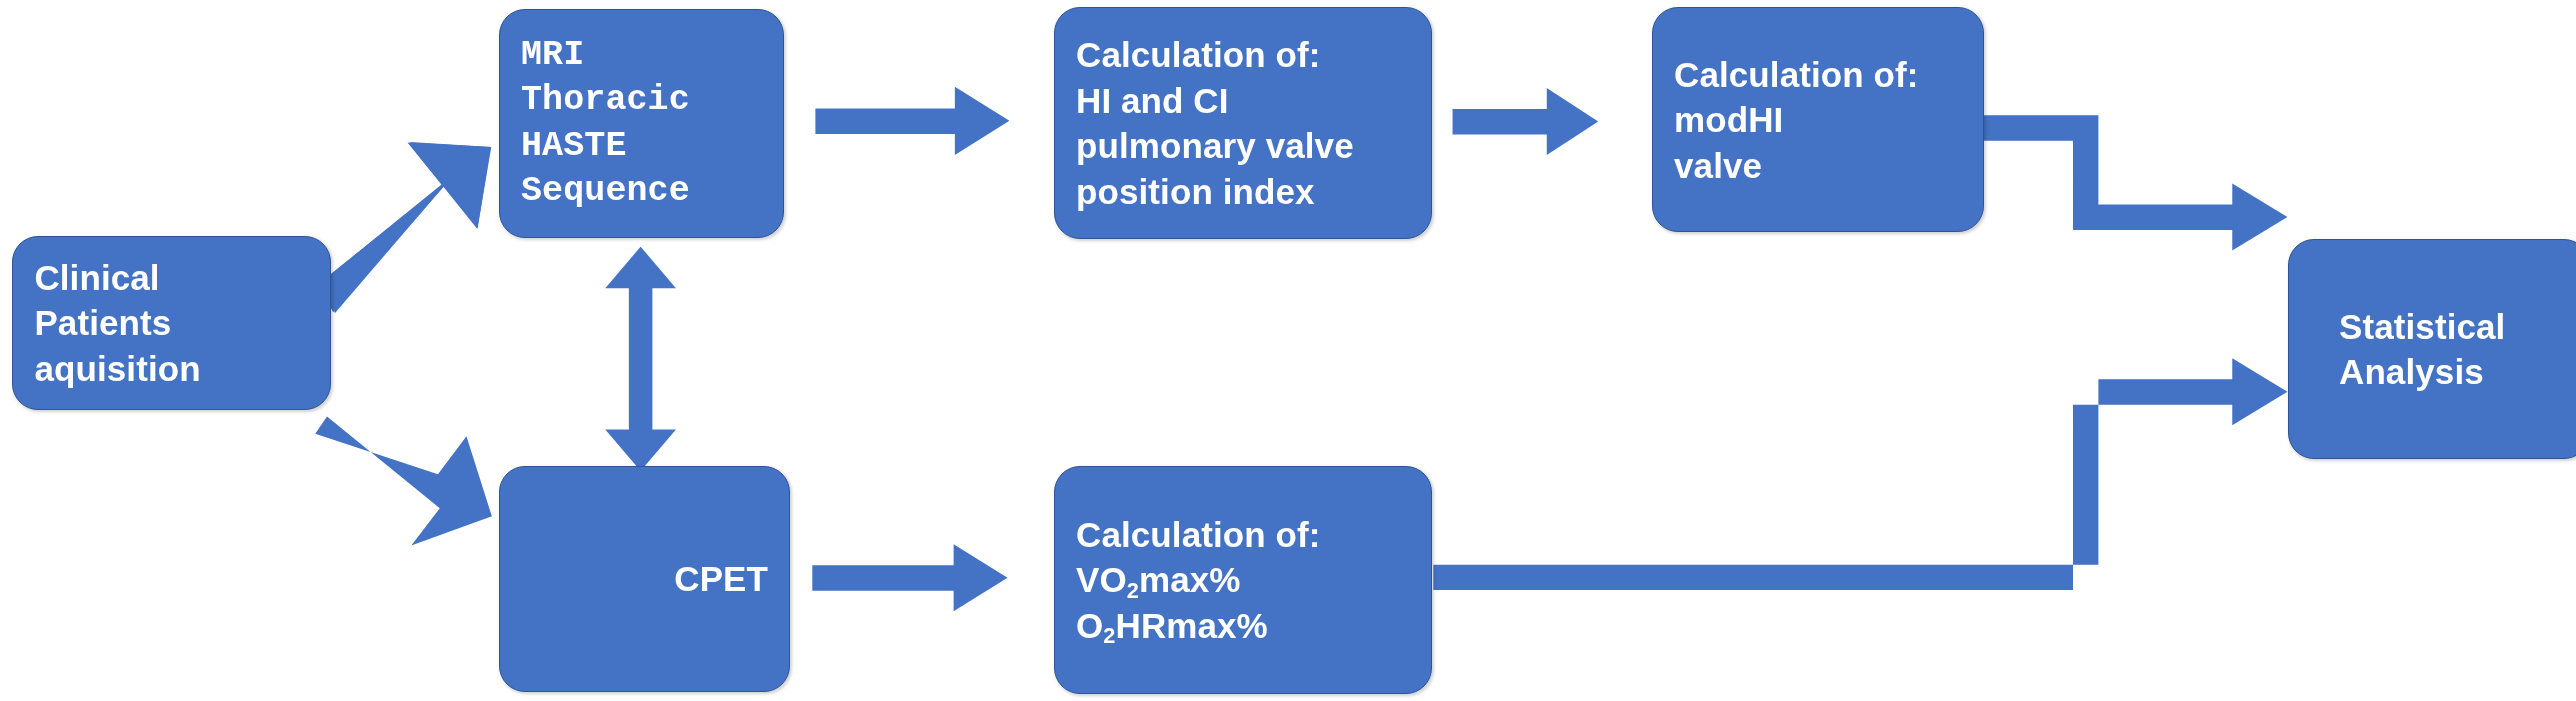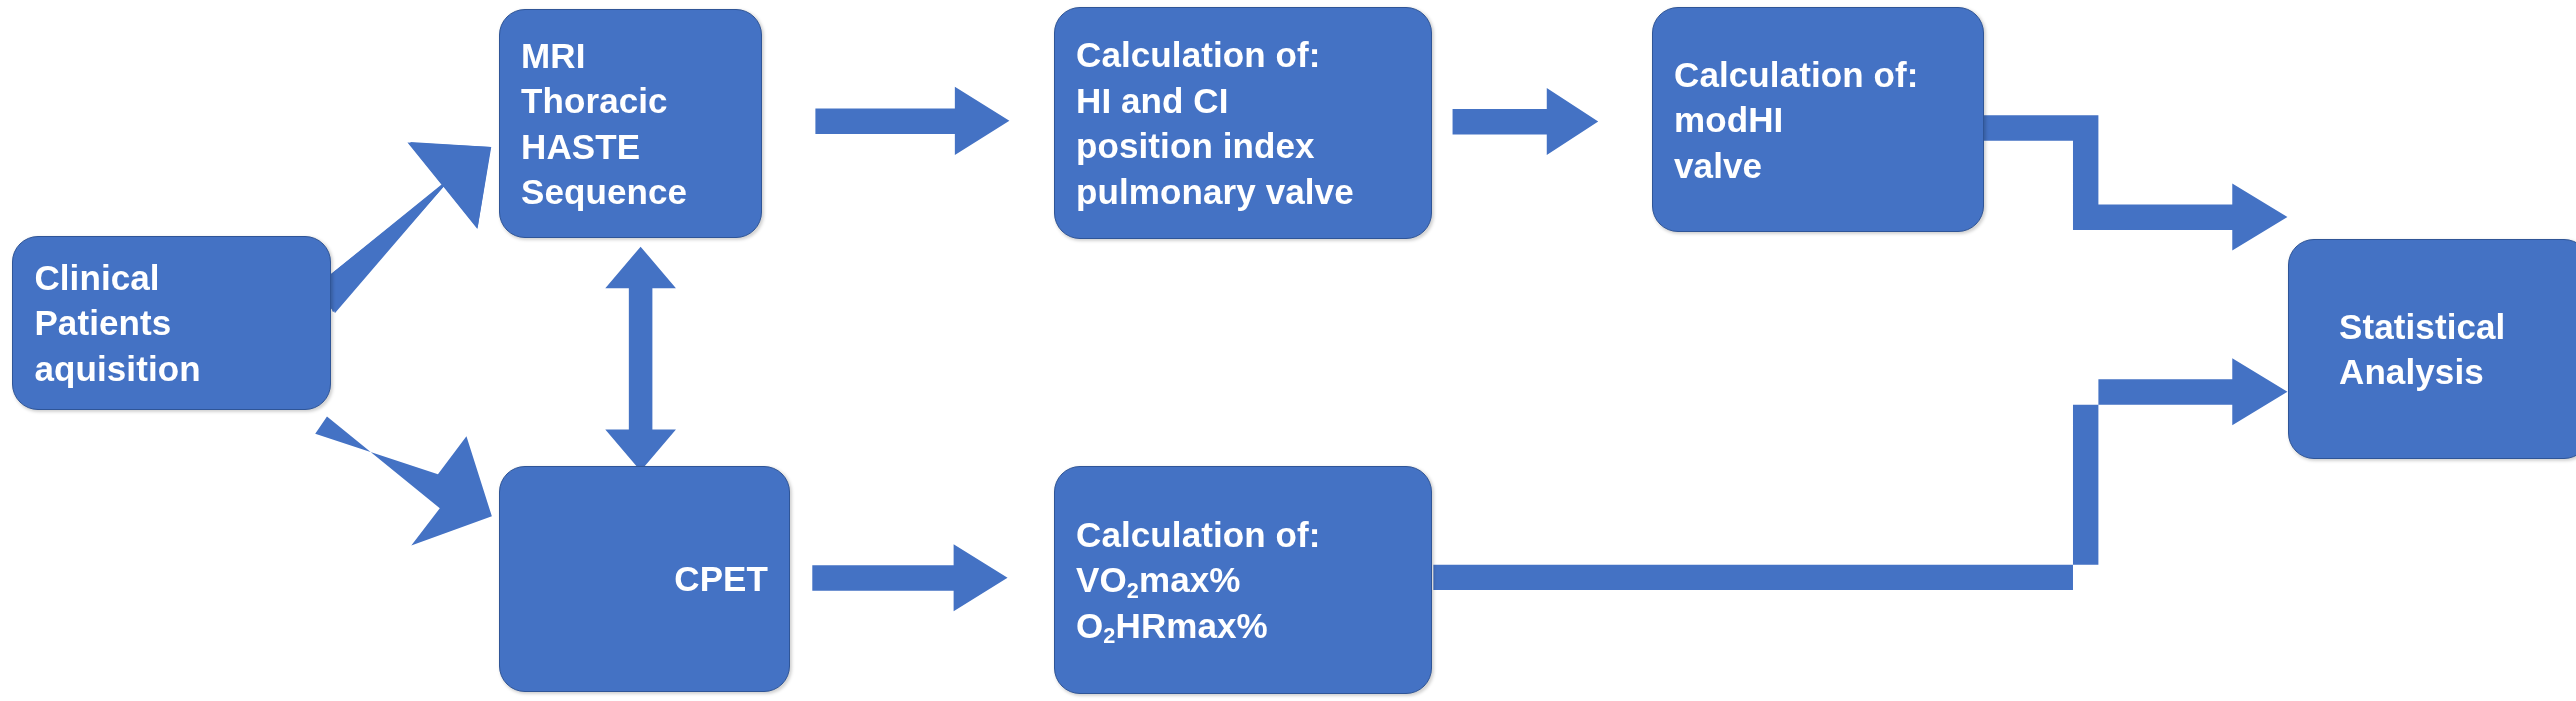--- a/index.html
+++ b/index.html
@@ -107,32 +107,32 @@
            L 3601,653 L 3344,653 L 3344,952 L 2312,952 Z"></path>
     </g>
   </svg>
 
   <div class="node-box left-text" style="left:12.4px; top:236px; width:319px; height:174px;">
     <span class="node-line">Clinical</span>
     <span class="node-line">Patients</span>
     <span class="node-line">aquisition</span>
   </div>
 
-  <div class="node-box left-text" style="left:499px; top:9.3px; width:263px; height:229px;">
+  <div class="node-box left-text" style="left:499px; top:9.3px; width:285px; height:229px;font-family:Liberation Mono, monospace;">
     <span class="node-line">MRI</span>
     <span class="node-line">Thoracic</span>
     <span class="node-line">HASTE</span>
     <span class="node-line">Sequence</span>
   </div>
 
   <div class="node-box left-text" style="left:1054px; top:7.4px; width:378px; height:232px;">
     <span class="node-line">Calculation of:</span>
     <span class="node-line">HI and CI</span>
+    <span class="node-line">pulmonary valve</span>
     <span class="node-line">position index</span>
-    <span class="node-line">pulmonary valve</span>
   </div>
 
   <div class="node-box left-text" style="left:1652px; top:7.4px; width:332px; height:225px;">
     <span class="node-line">Calculation of:</span>
     <span class="node-line">modHI</span>
     <span class="node-line">valve</span>
   </div>
 
   <div class="node-box left-text" style="left:2288px; top:239px; width:302px; height:220px; padding-left:50px;">
     <span class="node-line">Statistical</span>

